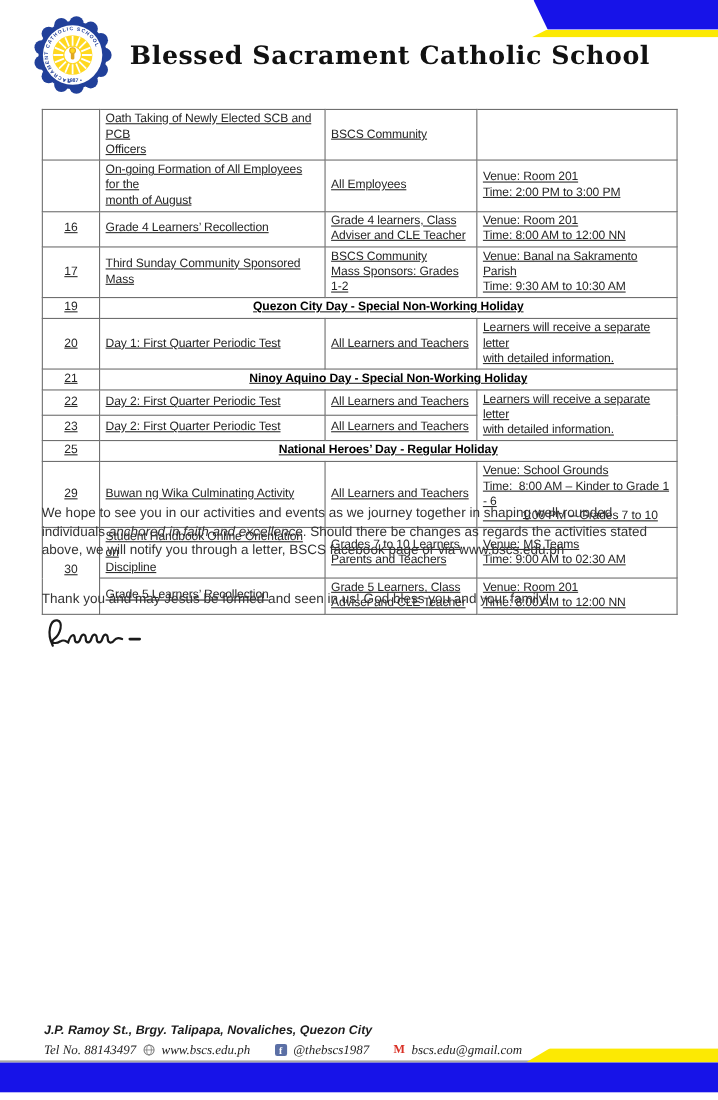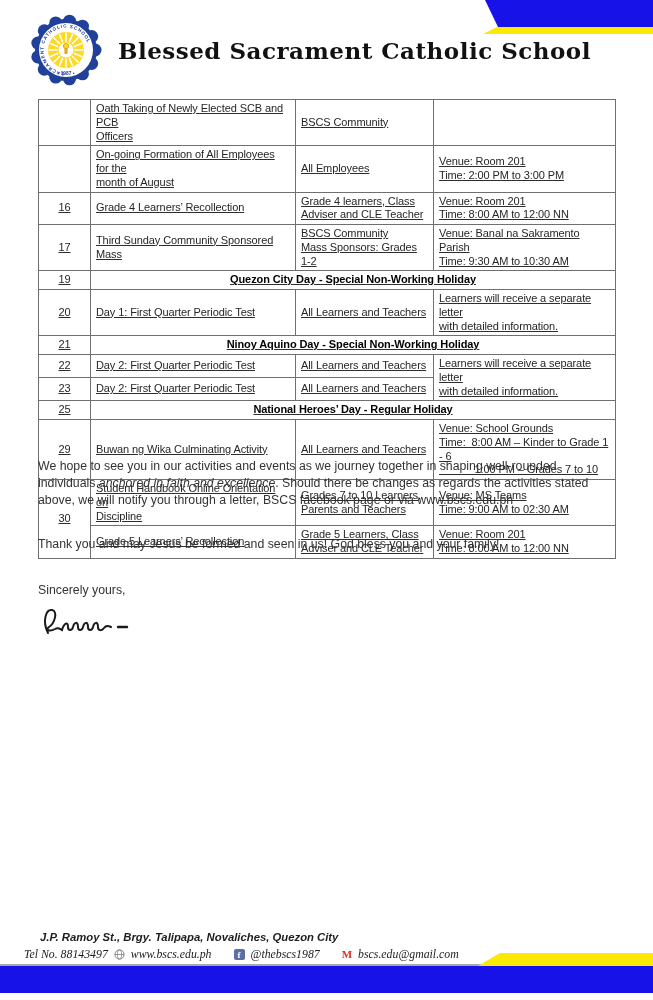--- a/index.html
+++ b/index.html
@@ -33,21 +33,21 @@
   .letter-body .ital{ font-style:italic; }
   .para2{ margin-top:27px; }
   .closing{ margin-top:29px; }
   .signature{ margin-top:4px; height:36px; }
   .sig-name{ font-weight:bold; color:#111; margin-top:-4px; }
   .sig-title{ color:#333; }
   
   .footer-address{ position:absolute; left:40px; top:931px;
     font-family:"Liberation Sans", sans-serif; font-style:italic; font-weight:bold;
     font-size:11.3px; color:#1c1c1c; }
-  .footer-contacts{ position:absolute; left:24px; top:947px; display:flex;
+  .footer-contacts{ position:absolute; left:40px; top:947px; display:flex;
     align-items:center; gap:6px; font-family:"Liberation Serif", serif;
     font-style:italic; font-size:11.8px; color:#1c1c1c;text-align:right; }
   .footer-contacts .gap{ width:10px; }
   .fb-icon{ display:inline-flex; align-items:center; justify-content:center;
     width:11px; height:11px; background:#5b6fa5; border-radius:2px;
     color:#fff; font-family:"Liberation Serif", serif; font-weight:bold;
     font-size:9px; font-style:normal; }
   .gmail-icon{ font-family:"Liberation Serif", serif; font-weight:bold;
     font-style:normal; font-size:11px; color:#d93025; line-height:1; }
   .footer-rule{ position:absolute; left:0; top:964px; width:653px; height:1.5px;
@@ -212,21 +212,20 @@
             <td>Venue: Room 201
 Time: 8:00 AM to 12:00 NN</td>
           </tr>
         </tbody>
     </table>
   </div>
 
   <div class="letter-body">
     <p><span>We hope to see you in our activities and events as we journey together in shaping well-rounded individuals </span><span class="ital">anchored in faith and excellence</span><span>. Should there be changes as regards the activities stated above, we will notify you through a letter, BSCS facebook page or via www.bscs.edu.ph</span></p>
     <p class="para2">Thank you and may Jesus be formed and seen in us! God bless you and your family!</p>
-    <p class="closing">Sincerely yours,</p>
     <div class="signature">
       <svg width="110" height="36" viewBox="0 0 110 36">
         <path d="M10,30 C4,18 8,6 14,7 C20,8 17,20 11,24 C7,27 12,29 17,26 C20,24 22,26 24,27
                  C26,20 30,18 30,24 C30,28 34,28 35,24 C36,19 40,18 40,24 C40,28 44,28 45,24
                  C46,19 50,18 50,24 C50,28 54,28 55,24 C56,19 60,18 60,24 C60,28 64,28 66,25
                  C68,22 71,23 73,24" fill="none" stroke="#1a1a1a" stroke-width="2" stroke-linecap="round"></path>
         <path d="M80,24 h9" fill="none" stroke="#1a1a1a" stroke-width="2.4" stroke-linecap="round"></path>
       </svg>
     </div>
   </div>

